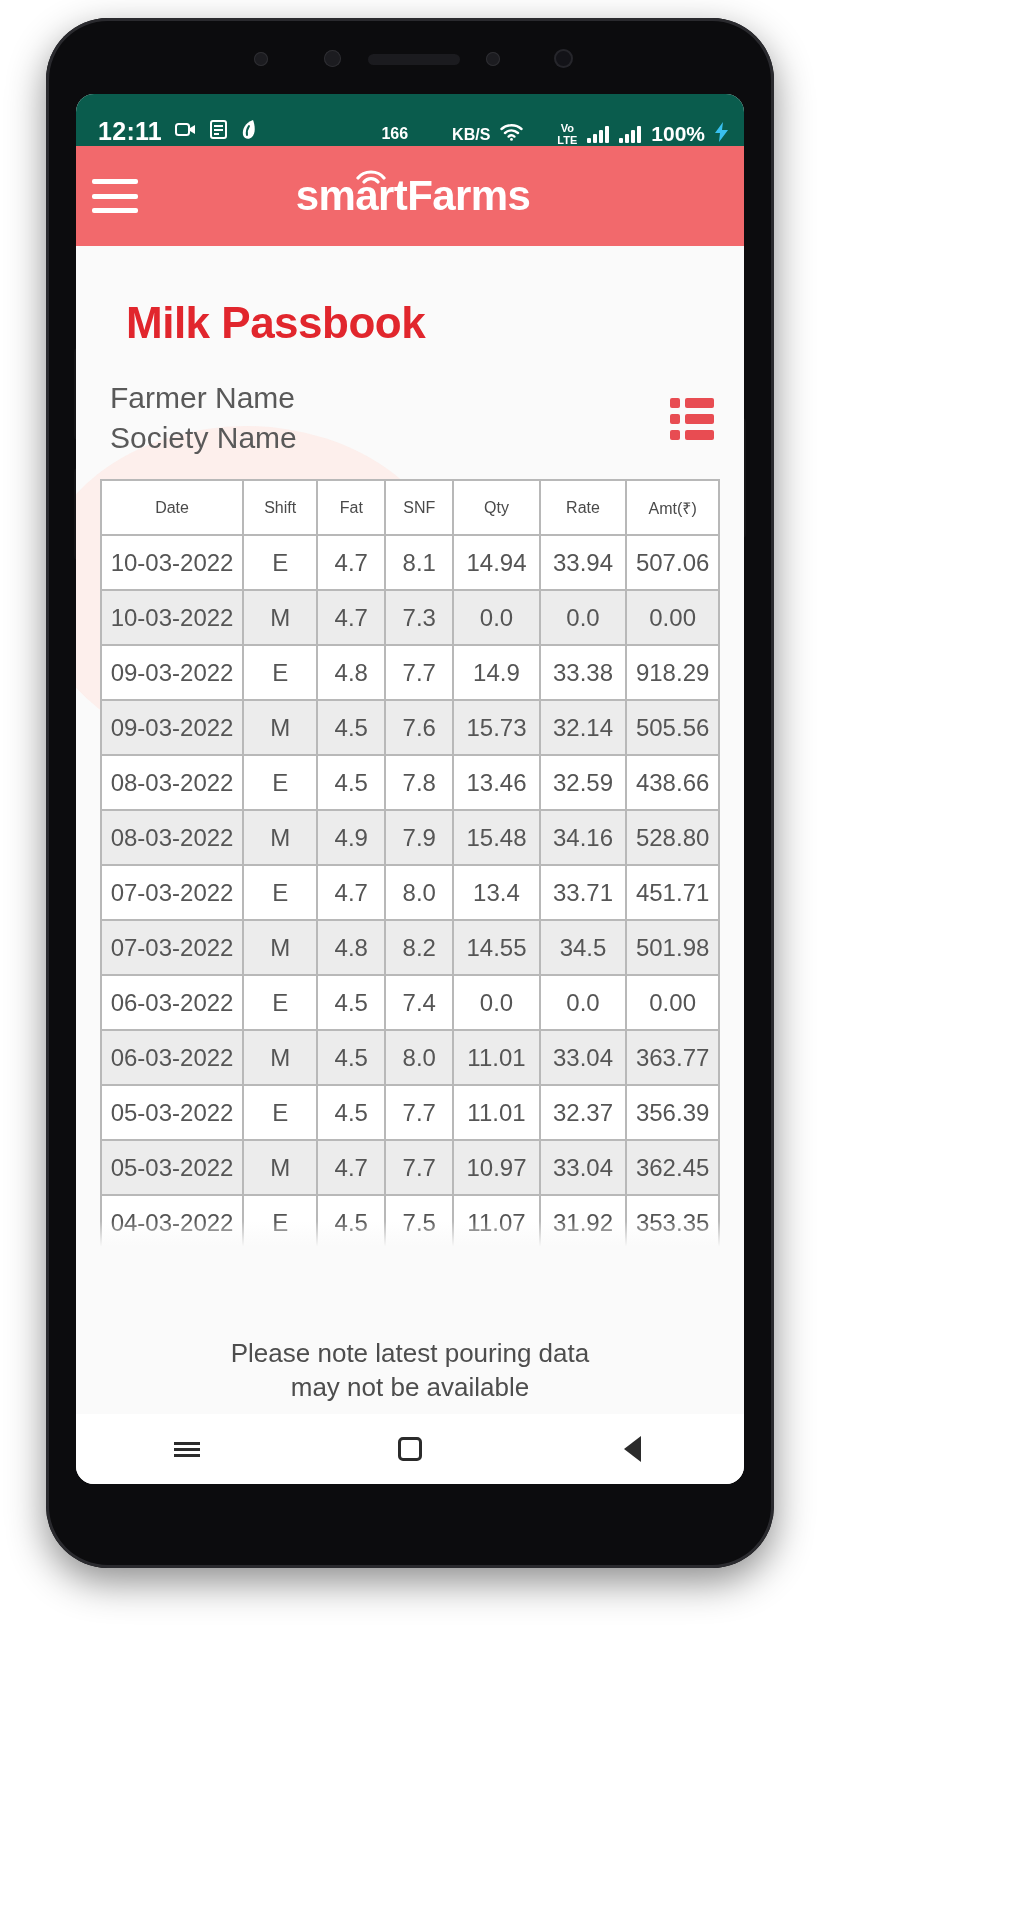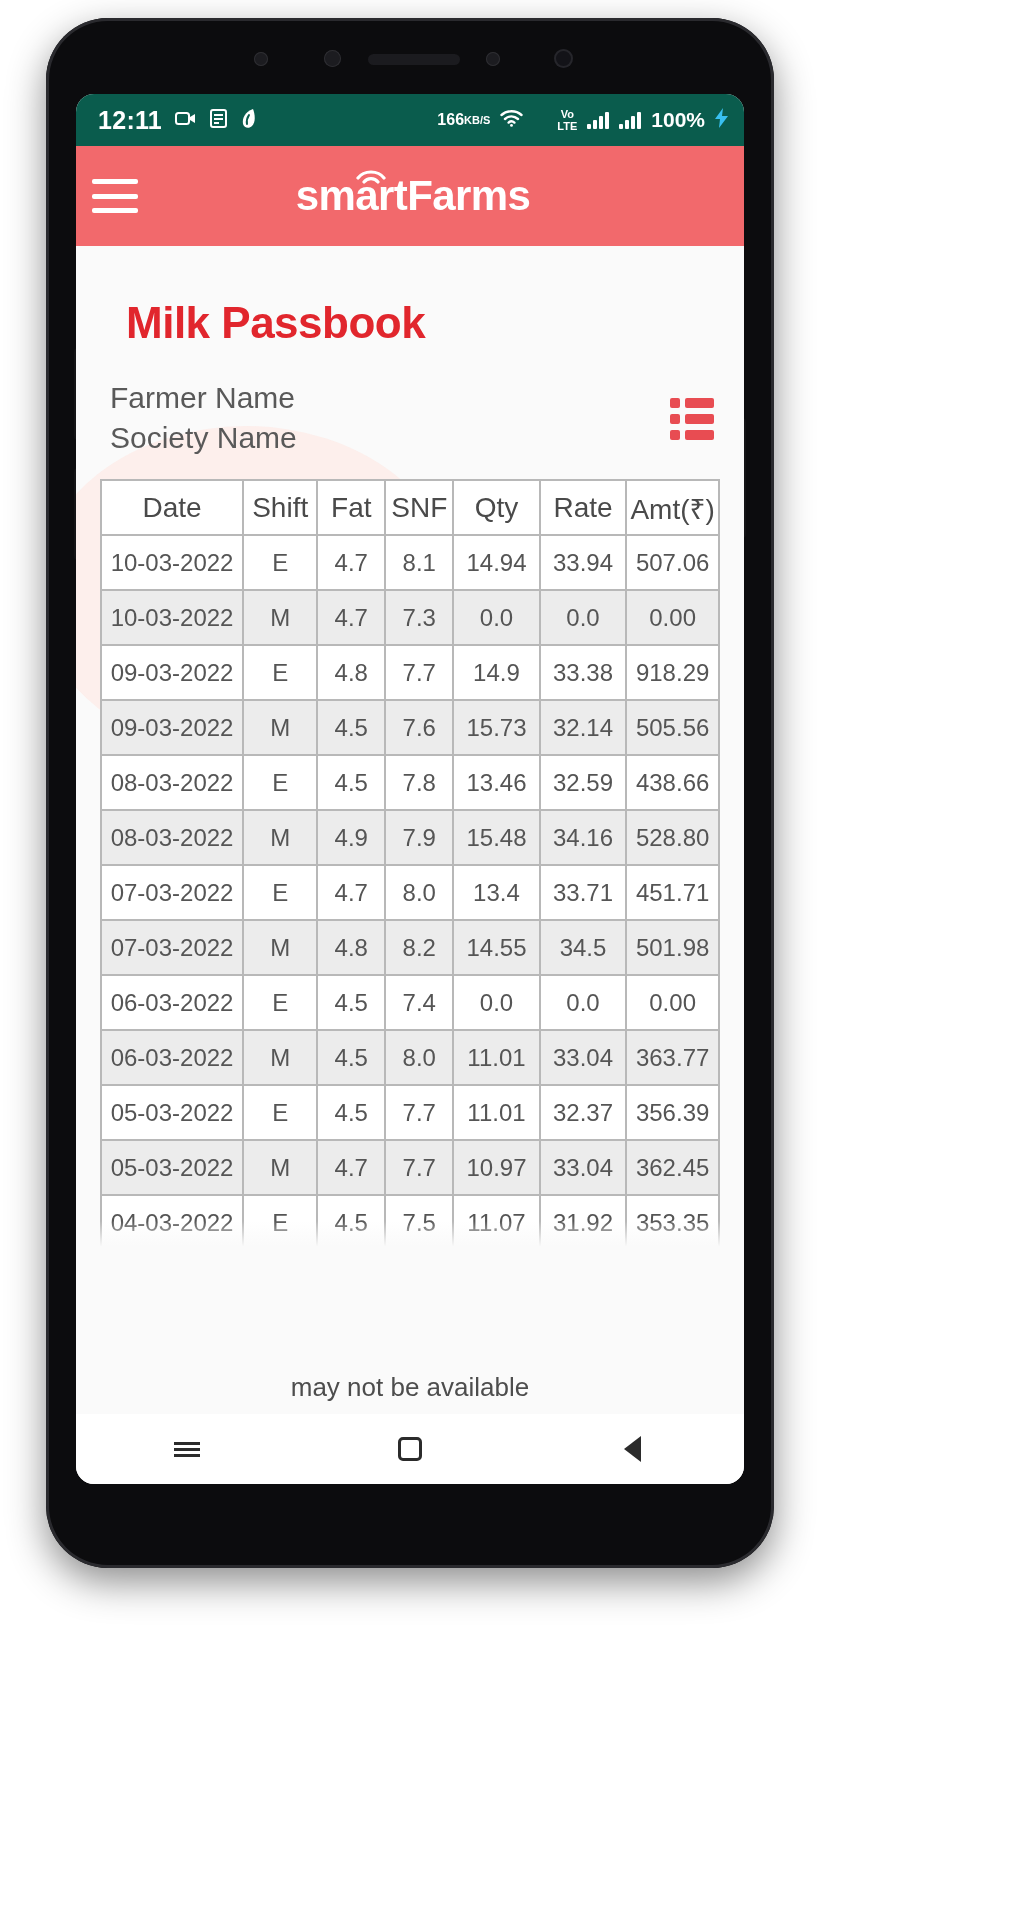--- a/index.html
+++ b/index.html
@@ -58,39 +58,39 @@
   #earpiece {
     position: absolute; left: 322px; top: 36px;
     width: 92px; height: 11px; border-radius: 6px;
     background: #1b1b1f;
   }
 
   
   #status-bar {
     height: 52px;
     background: #0a5c4d;
-    display: flex; align-items: center;
+    display: flex; align-items: flex-end;
     padding: 0 16px 0 22px;
     color: #ffffff;
   }
   #status-left {
     display: flex; align-items: center; gap: 13px; flex: 1;
   }
   #status-time {
     font-size: 25px; font-weight: 700; letter-spacing: .3px;
   }
   #status-right {
     display: flex; align-items: center; gap: 10px;
   }
   .netspeed {
     display: flex; flex-direction: row; align-items: center;
     line-height: 1; font-weight: 700;
   }
   .netspeed .num { font-size: 16px; }
-  .netspeed .unit { font-size: 11px; margin-top: 1px; }
+  .netspeed .unit { font-size: 16px; margin-top: 1px; margin-left: 44px; }
   .volte {
     display: flex; flex-direction: column; align-items: center;
     line-height: 1; font-weight: 700; font-size: 11px; margin-left: 24px;
   }
   .volte span:last-child { margin-top: 1px; }
   .bat-pct { font-size: 21px; font-weight: 700; }
 
   .bars { display: flex; align-items: flex-end; gap: 2px; height: 17px; }
   .bars i { display:block; width:4px; background:#fff; border-radius:1px; }
   .bars i:nth-child(1){height:5px;}
@@ -185,21 +185,21 @@
     border: 2px solid #b8b8b8;
     text-align: center;
     color: #555555;
     font-weight: 400;
     font-size: 24px;
     height: 55px;
     padding: 0 2px;
     background: #ffffff;
     white-space: nowrap;
   }
-  #passbook-table th { font-size: 28px; color: #4a4a4a; }
+  #passbook-table th { font-size: 16px; color: #4a4a4a; }
   #passbook-table tbody tr:nth-child(even) td { background: #ececec; }
   
   #passbook-table col.c-date  { width: 23%; }
   #passbook-table col.c-shift { width: 12%; }
   #passbook-table col.c-fat   { width: 11%; }
   #passbook-table col.c-snf   { width: 11%; }
   #passbook-table col.c-qty   { width: 14%; }
   #passbook-table col.c-rate  { width: 14%; }
   #passbook-table col.c-amt   { width: 15%; }
 
@@ -500,20 +500,21 @@
                 <td>11.07</td>
                 <td>31.92</td>
                 <td>353.35</td>
               </tr>
             </tbody>
         </table>
         <div id="table-fade"></div>
       </div>
 
       <div id="footer-note">
+        <div>Please note latest pouring data</div>
         <div>may not be available</div>
       </div>
     </div>
 
     <div id="nav-bar">
       <div class="nav-ico" id="nav-recents">
           <div>
             <i></i>
             <i></i>
             <i></i>

